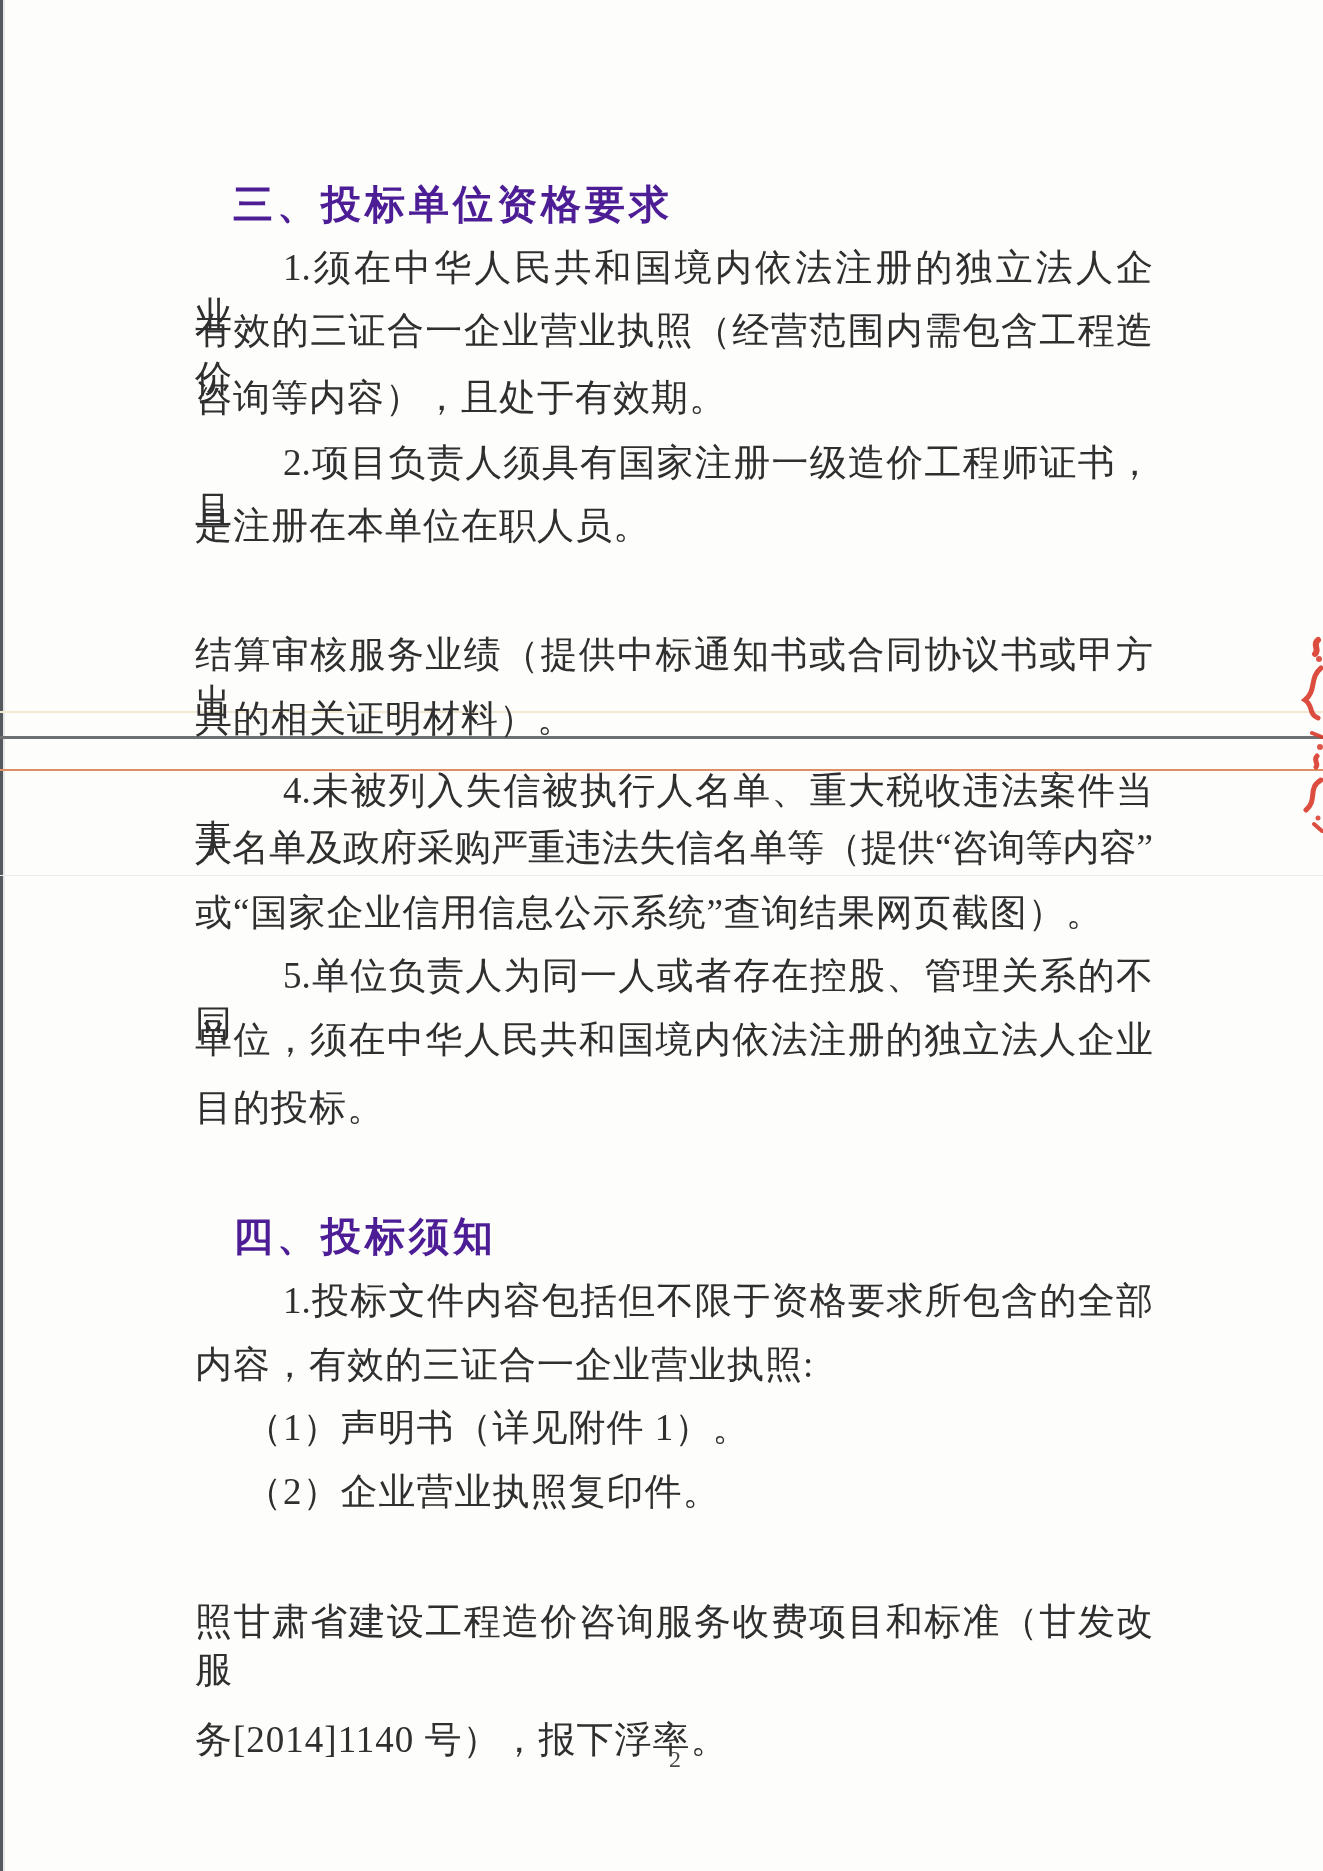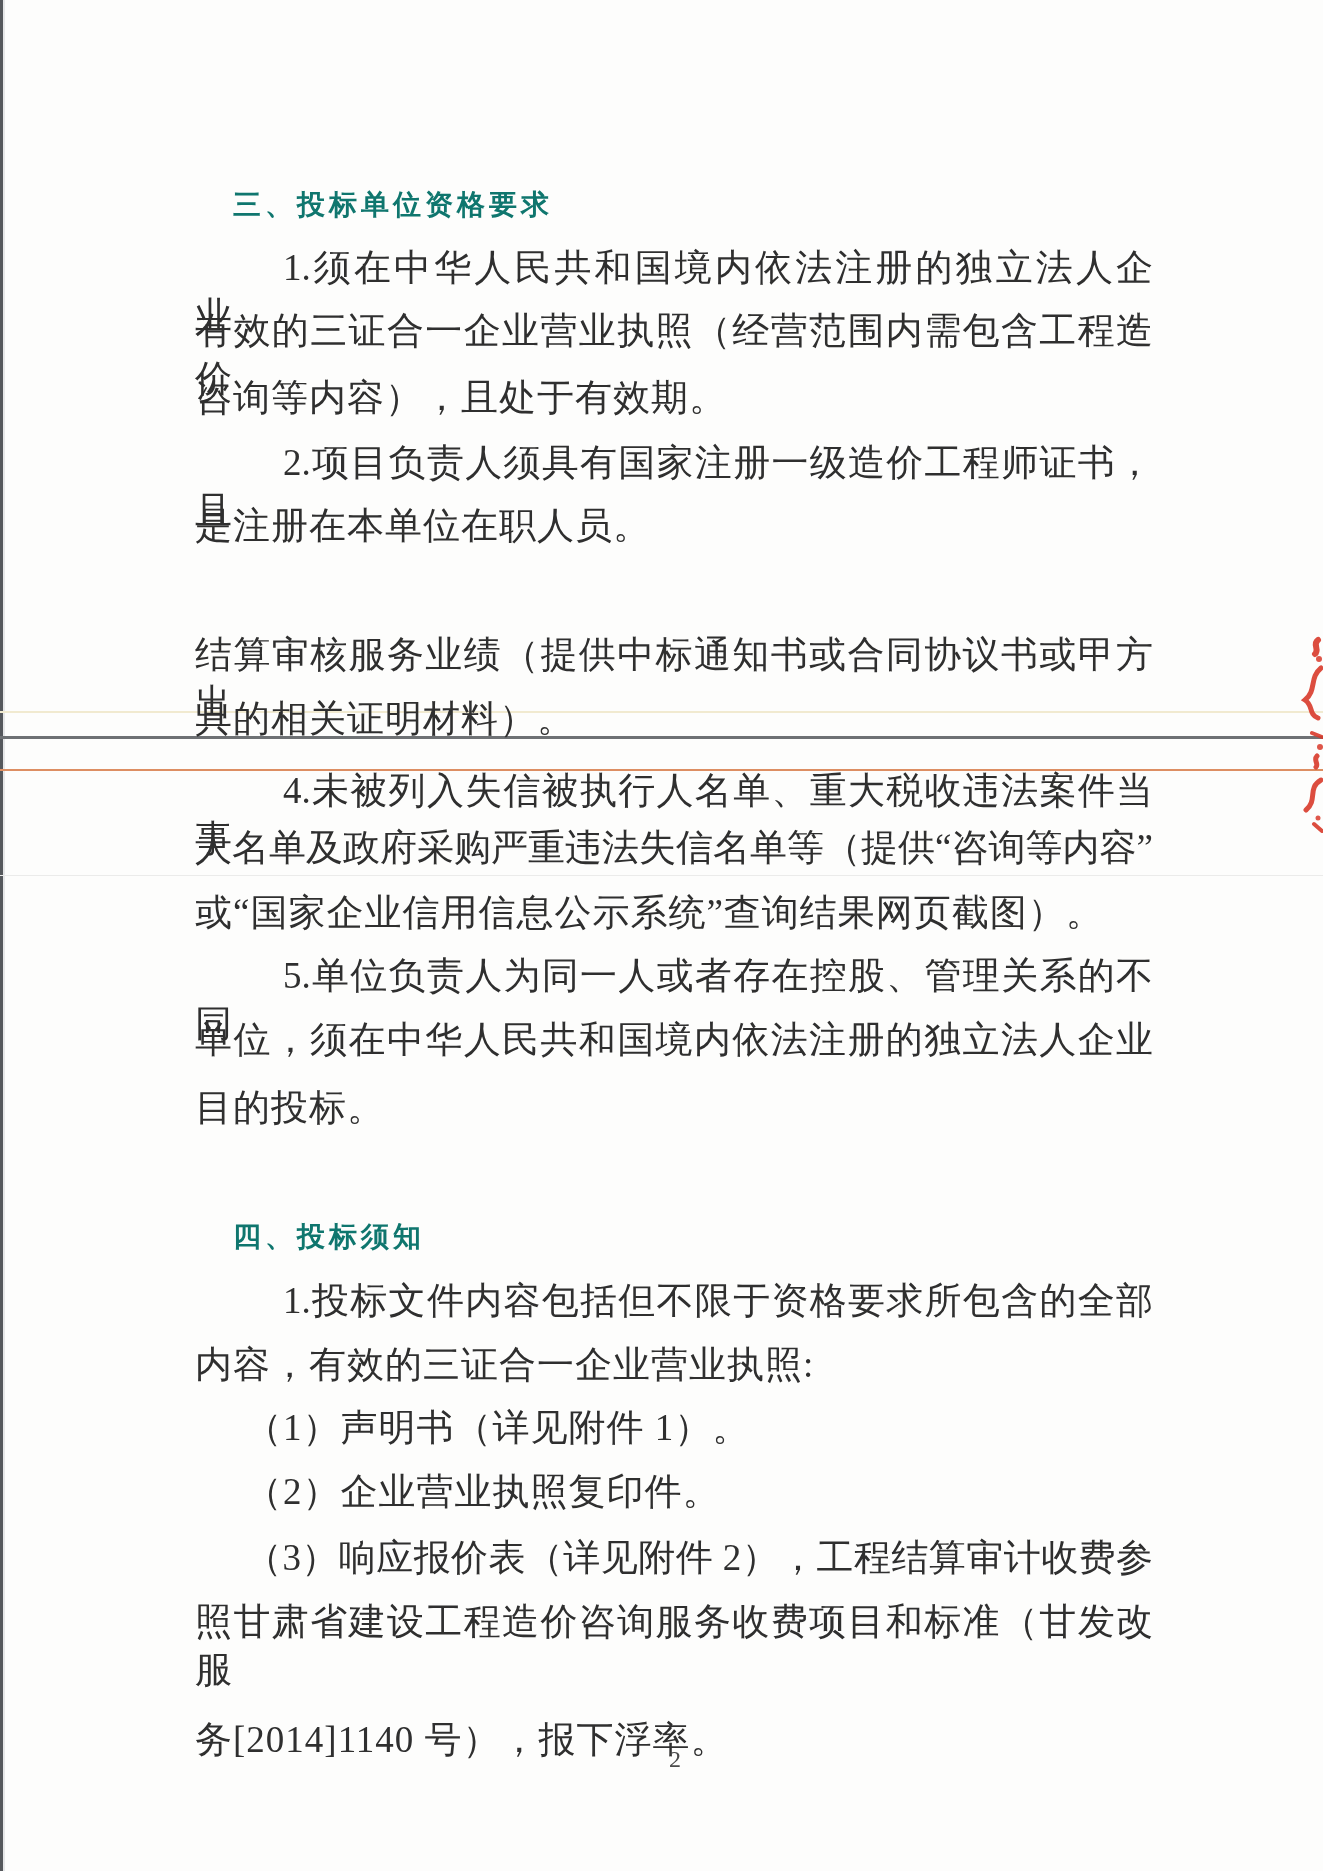--- a/index.html
+++ b/index.html
@@ -29,22 +29,22 @@
   }
   .line.j{
     white-space:normal;letter-spacing:0;
     text-align:justify;text-align-last:justify;
     text-justify:inter-character;
   }
   .line.ind{text-indent:88px;}
   .line.ind2{text-indent:50px;}
   .heading{
     position:absolute;left:233px;height:50px;
-    font-size:28px;line-height:50px;font-weight:700;
-    letter-spacing:4px;color:#0f766e;white-space:nowrap;
+    font-size:40px;line-height:50px;font-weight:700;
+    letter-spacing:4px;color:#4c1d95;white-space:nowrap;
   }
   .pagenum{
     position:absolute;left:660px;top:1744px;width:30px;
     font-size:24px;line-height:30px;text-align:center;color:#4a4a4a;
   }
 </style>
 </head>
 <body>
 
 <div class="page">
@@ -89,19 +89,18 @@
   <div class="line j ind" style="top:952px">5.单位负责人为同一人或者存在控股、管理关系的不同</div>
   <div class="line j" style="top:1016px">单位，须在中华人民共和国境内依法注册的独立法人企业</div>
   <div class="line" style="top:1084px">目的投标。</div>
 
   <div class="heading" style="top:1212px">四、投标须知</div>
 
   <div class="line j ind" style="top:1277px">1.投标文件内容包括但不限于资格要求所包含的全部</div>
   <div class="line" style="top:1341px">内容，有效的三证合一企业营业执照:</div>
   <div class="line ind2" style="top:1404px">（1）声明书（详见附件 1）。</div>
   <div class="line ind2" style="top:1468px">（2）企业营业执照复印件。</div>
-  <div class="line j ind2" style="top:1534px">（3）响应报价表（详见附件 2），工程结算审计收费参</div>
   <div class="line j" style="top:1598px">照甘肃省建设工程造价咨询服务收费项目和标准（甘发改服</div>
   <div class="line" style="top:1716px">务[2014]1140 号），报下浮率。</div>
 
   <div class="pagenum">2</div>
 
 </div>
 
 </body></html>

